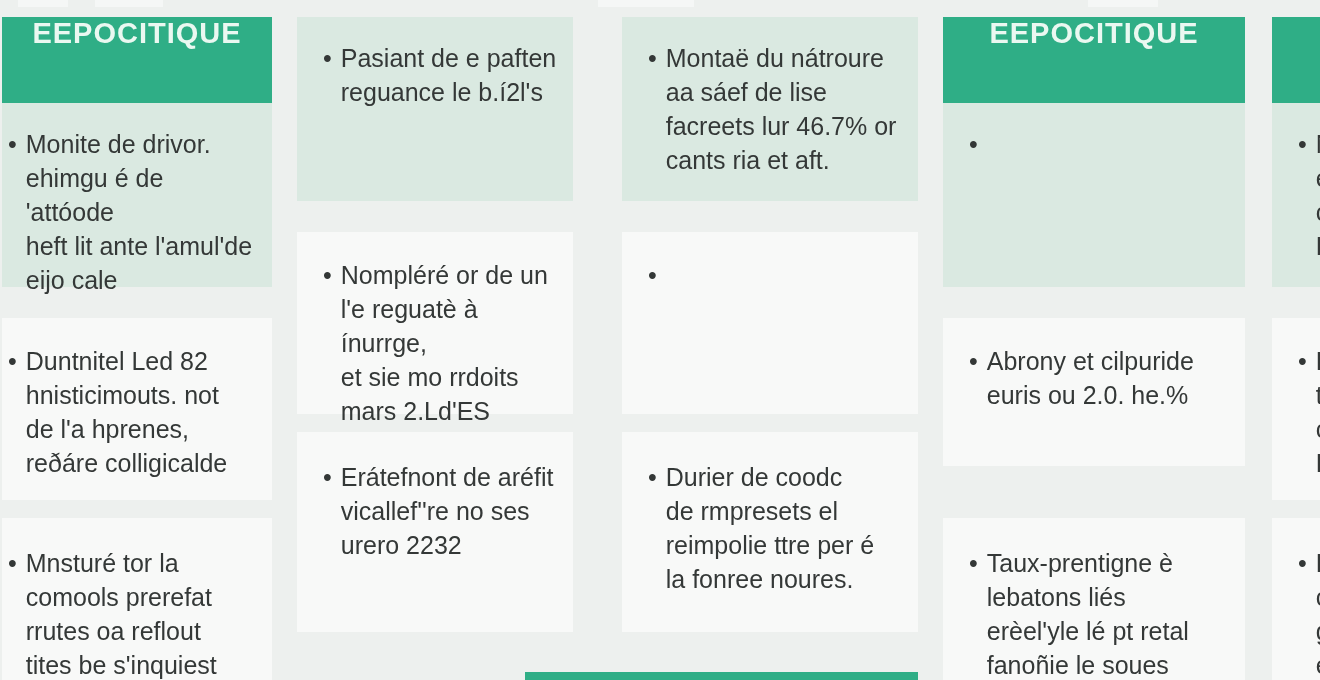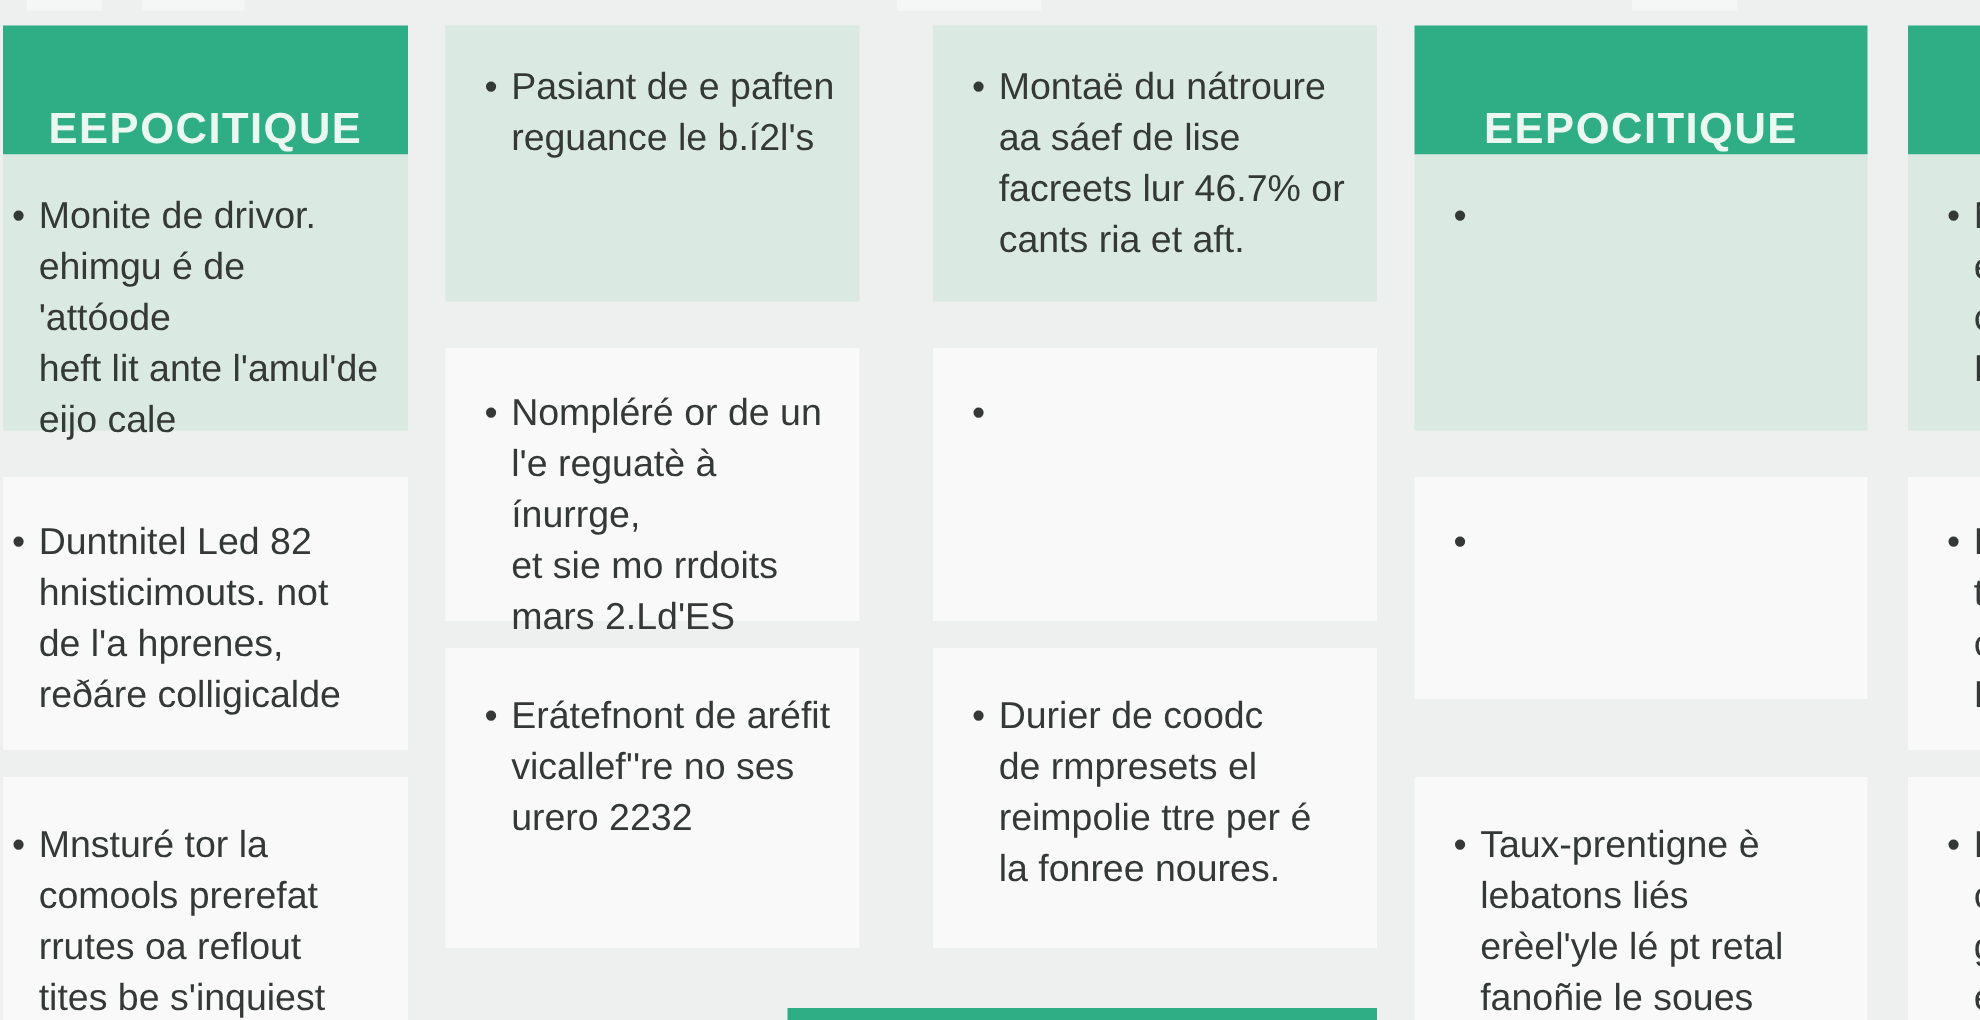--- a/index.html
+++ b/index.html
@@ -12,21 +12,21 @@
   }
   .col{position:absolute;top:17px;}
   .col-1{left:2px;width:270px;}
   .col-2{left:297px;width:276px;}
   .col-3{left:622px;width:296px;}
   .col-4{left:943px;width:302px;}
   .col-5{left:1272px;width:280px;}
   .header{
     height:86px;
     background:#2FAE86;
-    display:flex;align-items:flex-end;justify-content:center;
+    display:flex;align-items:flex-start;justify-content:center;
     color:#EAF8F1;
     font-size:29px;font-weight:700;letter-spacing:1px;
   }
   .section{
     box-sizing:border-box;
     padding:24px 14px 0 26px;
     color:#343837;
     font-size:25px;line-height:34px;
   }
   .col-1 .section{padding-left:6px;}
@@ -150,20 +150,22 @@
       <span>EEPOCITIQUE</span>
     </div>
     <div class="section sec1">
       <div class="bullet">
         <span class="marker">•</span>
       </div>
     </div>
     <div class="section sec2">
       <div class="bullet">
         <span class="marker">•</span>
+        <span class="text">Abrony et cilpuride
+euris ou 2.0. he.%</span>
       </div>
     </div>
     <div class="section sec3">
       <div class="bullet">
         <span class="marker">•</span>
         <span class="text">Taux-prentigne è
 lebatons liés
 erèel'yle lé pt retal
 fanoñie le soues
 origen é</span>

